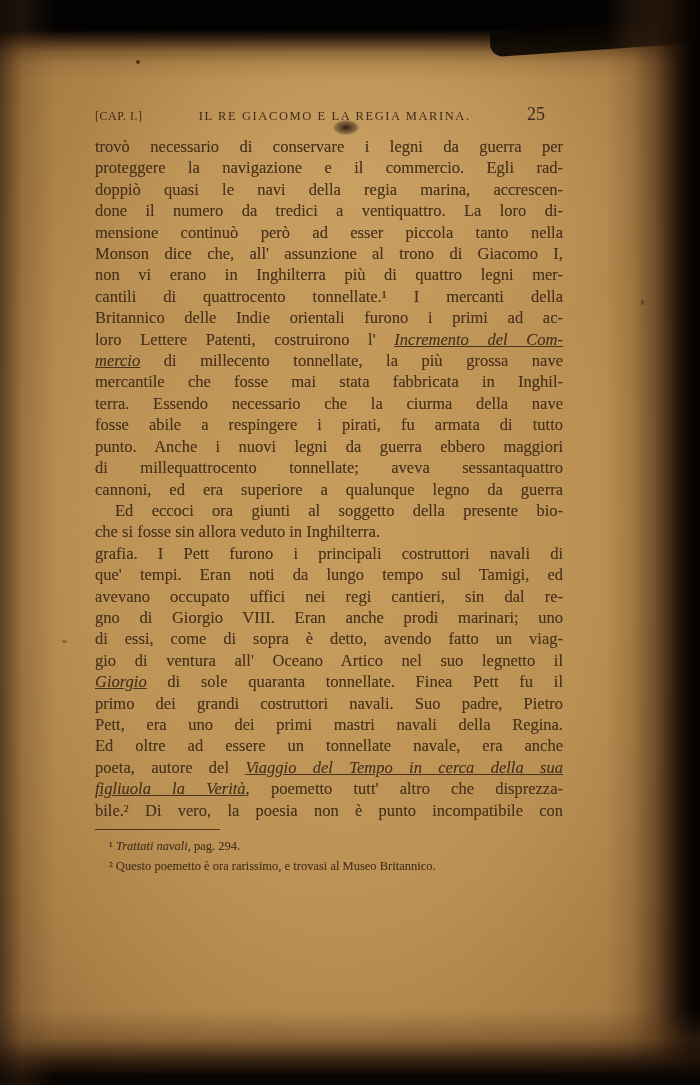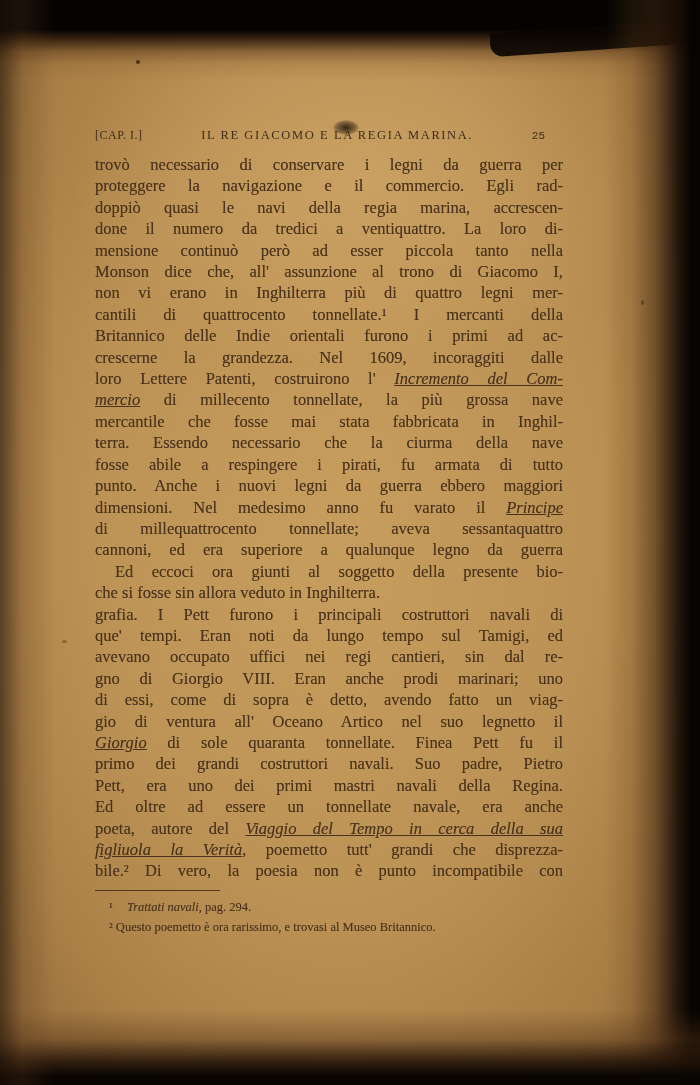--- a/index.html
+++ b/index.html
@@ -22,38 +22,38 @@
     background:linear-gradient(to top,#090502 0px,#090502 9px,rgba(36,20,9,0.88) 24px,rgba(84,52,24,0.42) 46px,transparent 75px); }
   .edge-left { position:absolute; top:0; left:0; bottom:0; width:55px; pointer-events:none;
     background:linear-gradient(to right,rgba(32,18,8,0.6),rgba(92,58,28,0.28) 22px,transparent 55px); }
   .smudge { position:absolute; top:120px; left:333px; width:26px; height:15px; pointer-events:none;
     background:radial-gradient(ellipse at center, rgba(28,14,5,0.85), rgba(28,14,5,0.35) 55%, transparent 75%); border-radius:50%; }
   .speck { position:absolute; border-radius:50%; background:rgba(40,22,9,0.7); pointer-events:none; }
   .speck.s1 { left:136px; top:60px;  width:4px; height:4px; }
   .speck.s2 { left:641px; top:300px; width:3px; height:5px; opacity:0.6; }
   .speck.s3 { left:62px;  top:640px; width:5px; height:3px; opacity:0.5; }
 
-  .page-content { position:absolute; left:95px; top:128px; width:468px; color:#48321c; }
+  .page-content { position:absolute; left:95px; top:104px; width:468px; color:#48321c; }
   .header-row { display:flex; align-items:baseline; margin-bottom:11px; color:#3f2c1a; }
   .chapter { font-size:12px; letter-spacing:0.5px; white-space:nowrap; }
   .running-title { flex:1; text-align:center; font-size:12.5px; letter-spacing:1.6px; white-space:nowrap; }
-  .page-number { font-size:11px; padding-right:18px;font-family:Liberation Mono, monospace; }
+  .page-number { font-size:18px; padding-right:18px; }
 
   .bodytext { font-size:16.5px; }
   .line { text-align:justify; text-align-last:justify; line-height:21.4px;
     text-shadow:0 0 0.6px rgba(70,48,26,0.45); }
   .line.flush { text-align-last:left; }
   .line.indent { text-indent:20px; }
   .line i { font-style:italic;text-decoration:underline; }
 
   .footnote-rule { width:125px; height:1px; background:rgba(62,40,20,0.85); margin:8px 0 6px 0; }
   .footnotes { font-size:12.5px; }
   .fline { line-height:20px; padding-left:14px; text-align:left; text-align-last:left;
     text-shadow:0 0 0.5px rgba(70,48,26,0.4); }
-  .fline i { font-style:italic;margin-left:11px; }
+  .fline i { font-style:italic; }
 </style>
 </head>
 <body>
 
 <div class="scan">
   <div class="edge-top"></div>
   <div class="edge-tear"></div>
   <div class="edge-right"></div>
   <div class="edge-bottom"></div>
   <div class="edge-left"></div>
@@ -68,44 +68,42 @@
     <div class="bodytext" id="body-lines">
         <div class="line"><span>trovò necessario di conservare i legni da guerra per</span></div>
         <div class="line"><span>proteggere la navigazione e il commercio. Egli rad-</span></div>
         <div class="line"><span>doppiò quasi le navi della regia marina, accrescen-</span></div>
         <div class="line"><span>done il numero da tredici a ventiquattro. La loro di-</span></div>
         <div class="line"><span>mensione continuò però ad esser piccola tanto nella</span></div>
         <div class="line"><span>Monson dice che, all' assunzione al trono di Giacomo I,</span></div>
         <div class="line"><span>non vi erano in Inghilterra più di quattro legni mer-</span></div>
         <div class="line"><span>cantili di quattrocento tonnellate.¹ I mercanti della</span></div>
         <div class="line"><span>Britannico delle Indie orientali furono i primi ad ac-</span></div>
-        <div class="line"><span>crescerne la grandezza. Nel 1609, incoraggiti dalle</span></div>
         <div class="line"><span>loro Lettere Patenti, costruirono l' </span><i>Incremento del Com-</i></div>
         <div class="line"><i>mercio</i><span> di millecento tonnellate, la più grossa nave</span></div>
         <div class="line"><span>mercantile che fosse mai stata fabbricata in Inghil-</span></div>
         <div class="line"><span>terra. Essendo necessario che la ciurma della nave</span></div>
         <div class="line"><span>fosse abile a respingere i pirati, fu armata di tutto</span></div>
         <div class="line"><span>punto. Anche i nuovi legni da guerra ebbero maggiori</span></div>
-        <div class="line"><span>dimensioni. Nel medesimo anno fu varato il </span><i>Principe</i></div>
         <div class="line"><span>di millequattrocento tonnellate; aveva sessantaquattro</span></div>
         <div class="line"><span>cannoni, ed era superiore a qualunque legno da guerra</span></div>
         <div class="line indent"><span>Ed eccoci ora giunti al soggetto della presente bio-</span></div>
         <div class="line flush"><span>che si fosse sin allora veduto in Inghilterra.</span></div>
         <div class="line"><span>grafia. I Pett furono i principali costruttori navali di</span></div>
         <div class="line"><span>que' tempi. Eran noti da lungo tempo sul Tamigi, ed</span></div>
         <div class="line"><span>avevano occupato uffici nei regi cantieri, sin dal re-</span></div>
         <div class="line"><span>gno di Giorgio VIII. Eran anche prodi marinari; uno</span></div>
         <div class="line"><span>di essi, come di sopra è detto, avendo fatto un viag-</span></div>
         <div class="line"><span>gio di ventura all' Oceano Artico nel suo legnetto il</span></div>
         <div class="line"><i>Giorgio</i><span> di sole quaranta tonnellate. Finea Pett fu il</span></div>
         <div class="line"><span>primo dei grandi costruttori navali. Suo padre, Pietro</span></div>
         <div class="line"><span>Pett, era uno dei primi mastri navali della Regina.</span></div>
         <div class="line"><span>Ed oltre ad essere un tonnellate navale, era anche</span></div>
         <div class="line"><span>poeta, autore del </span><i>Viaggio del Tempo in cerca della sua</i></div>
-        <div class="line"><i>figliuola la Verità</i><span>, poemetto tutt' grandi che disprezza-</span></div>
+        <div class="line"><i>figliuola la Verità</i><span>, poemetto tutt' altro che disprezza-</span></div>
         <div class="line"><span>bile.² Di vero, la poesia non è punto incompatibile con</span></div>
       </div>
 
     <div class="footnote-rule"></div>
     <div class="footnotes" id="footnote-lines">
         <div class="fline"><span>¹ </span><i>Trattati navali,</i><span> pag. 294.</span></div>
         <div class="fline"><span>² Questo poemetto è ora rarissimo, e trovasi al Museo Britannico.</span></div>
       </div>
   </div>
 

